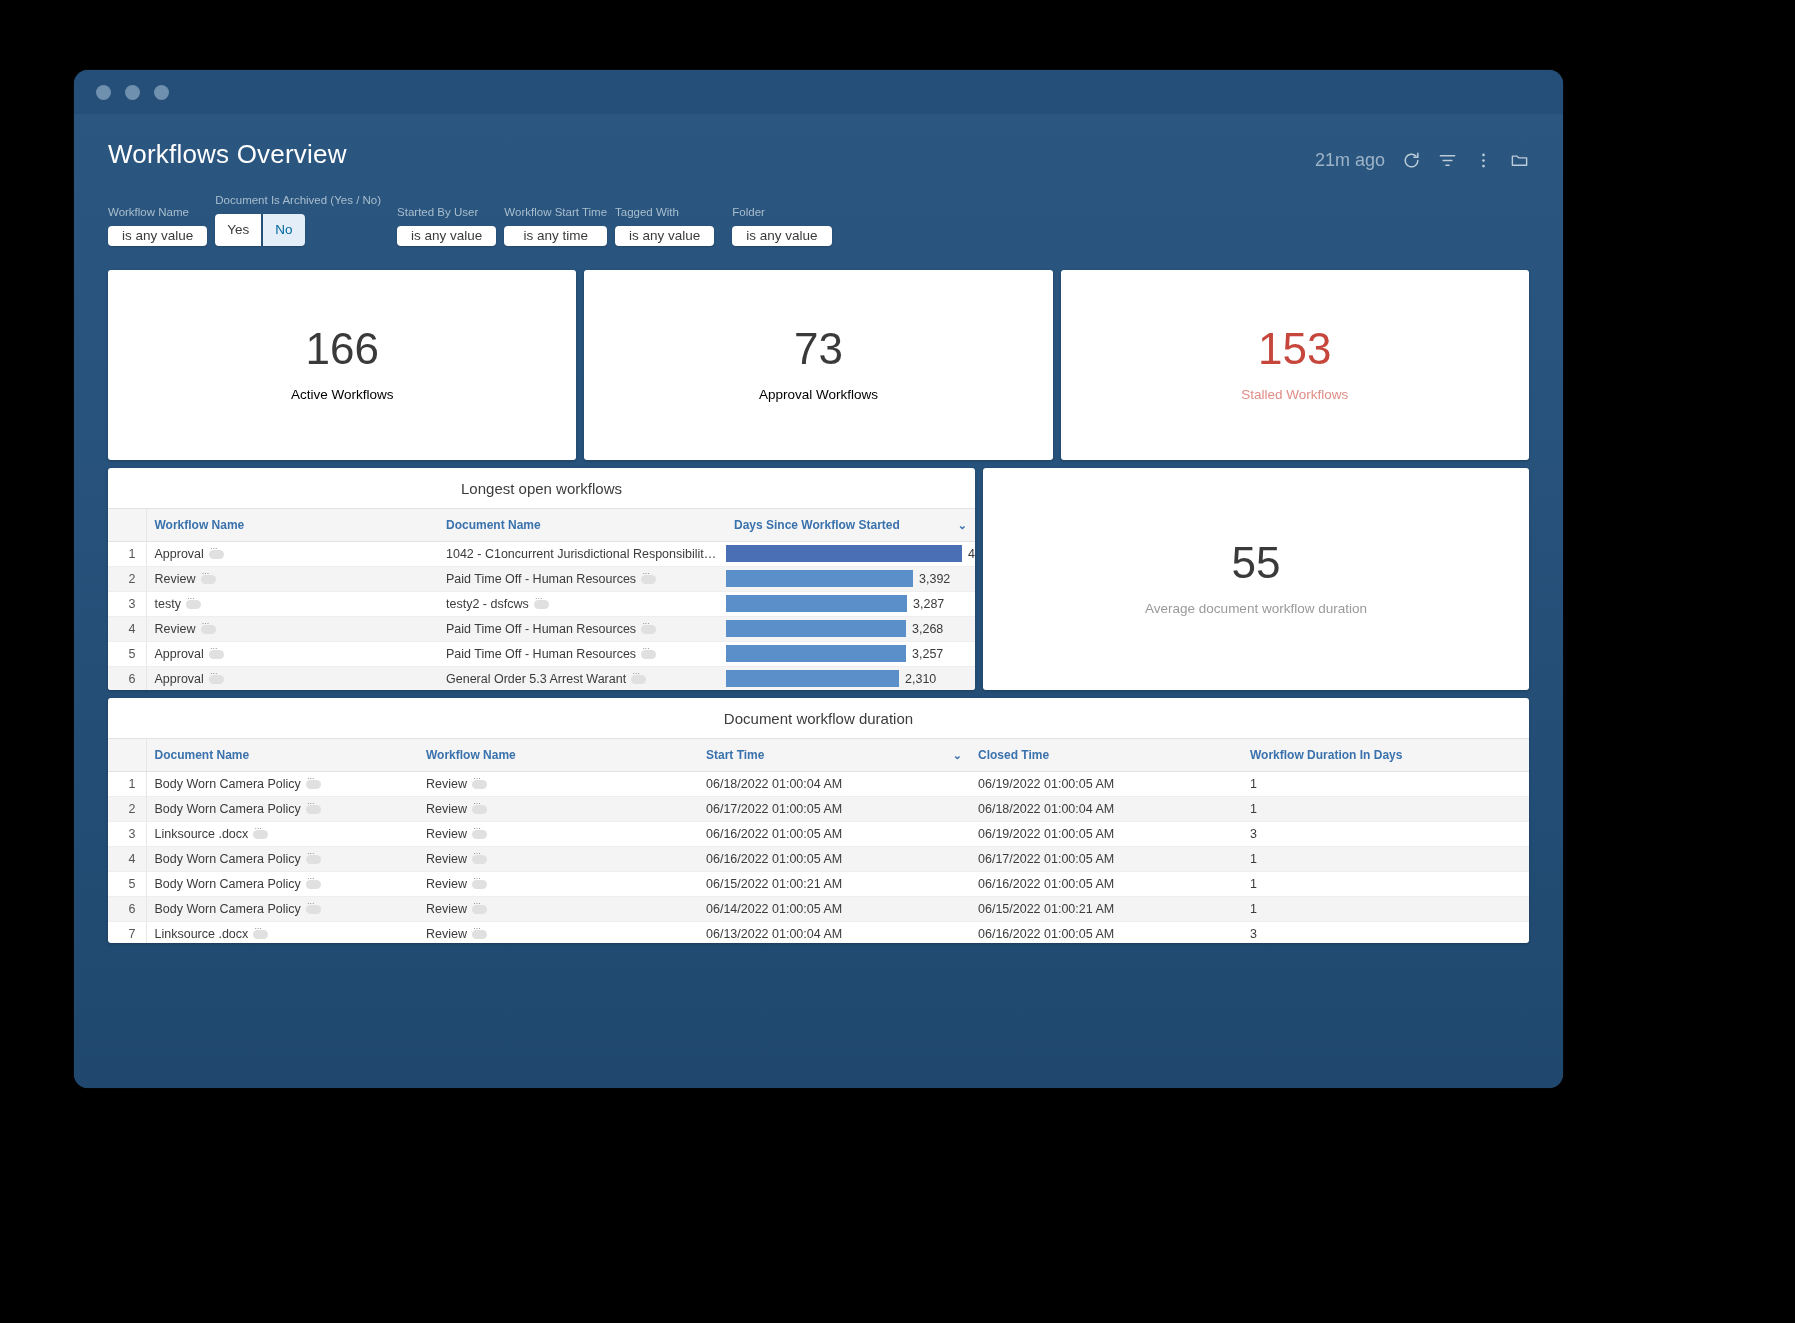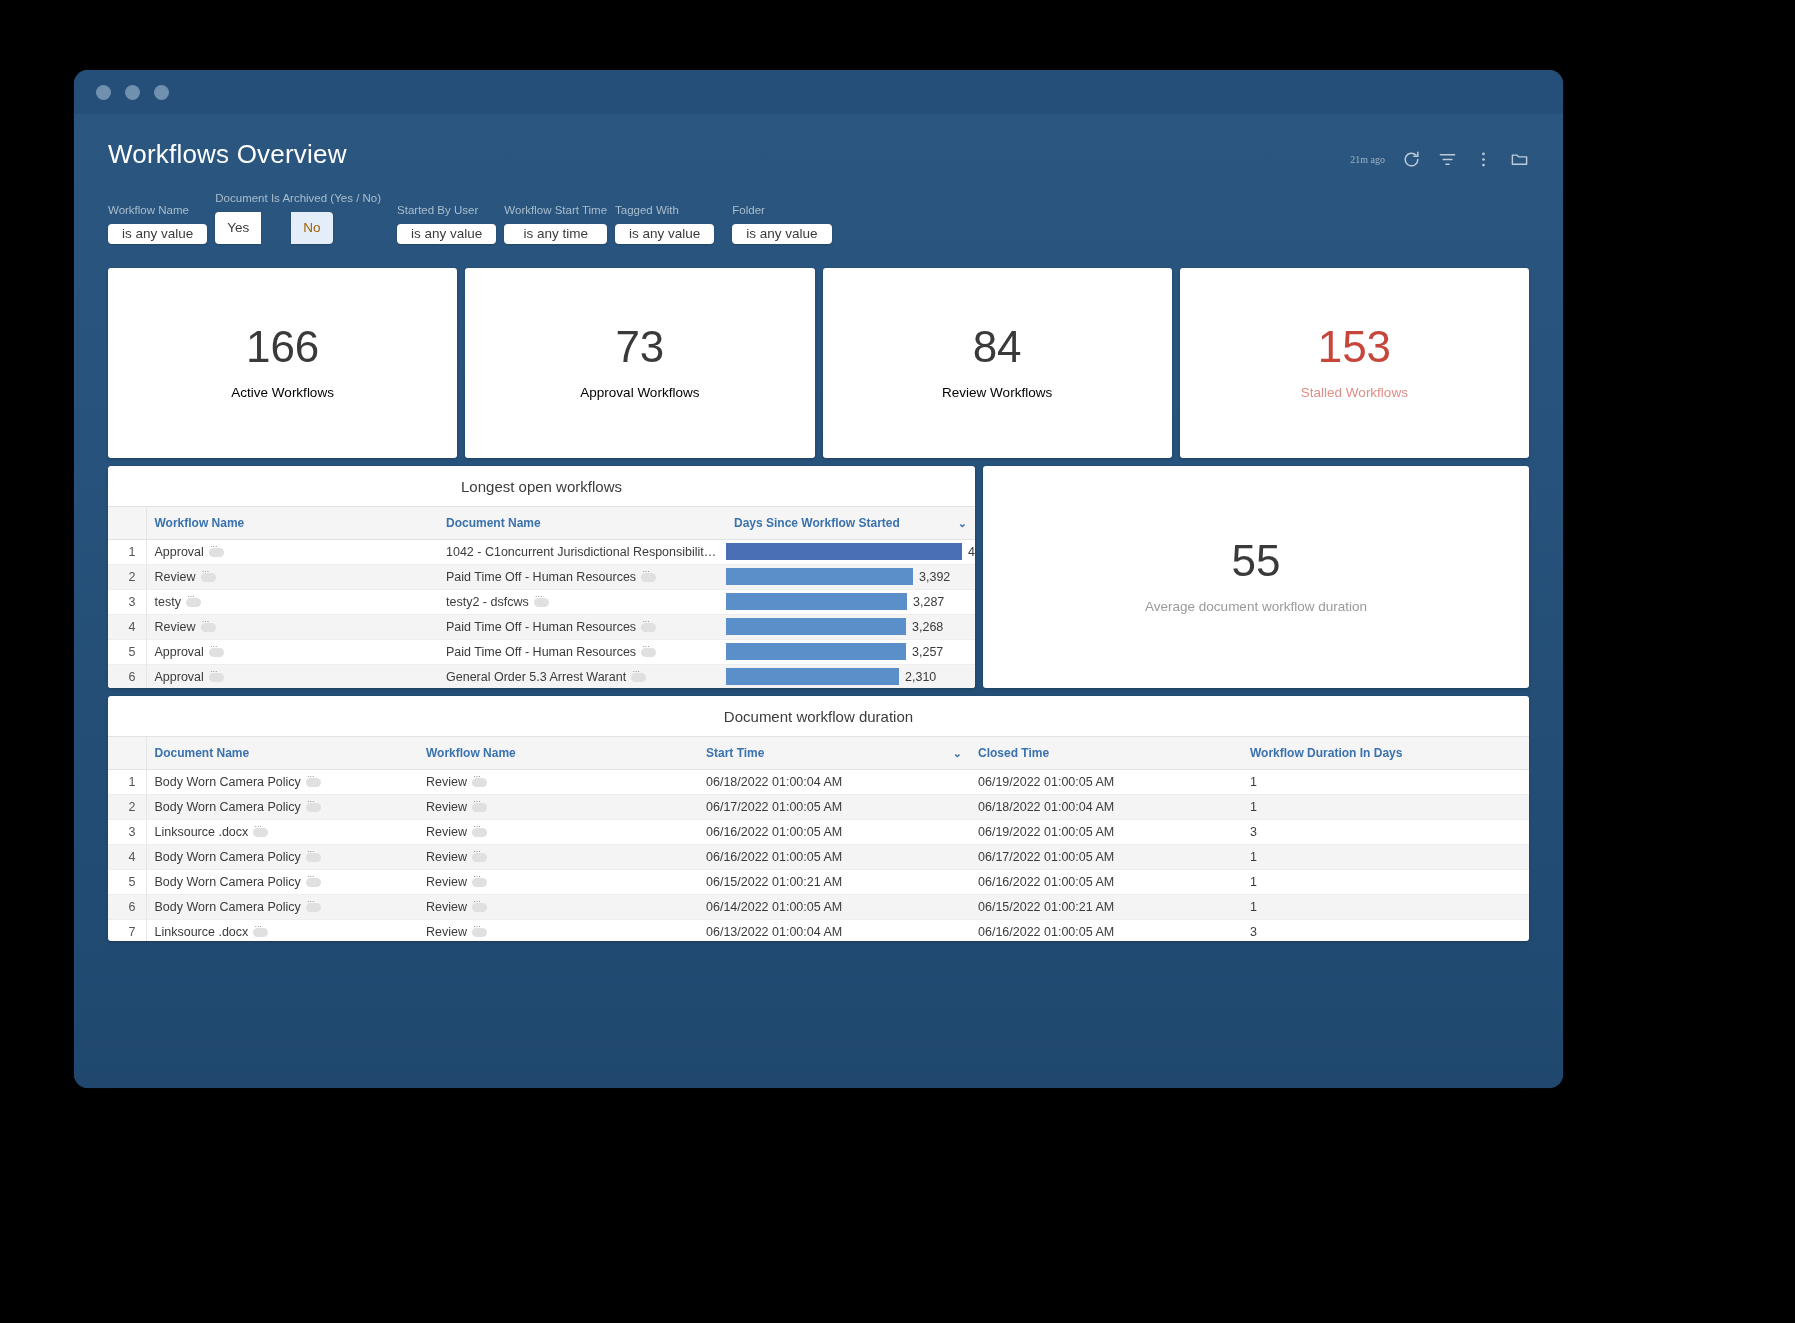--- a/index.html
+++ b/index.html
@@ -52,21 +52,21 @@
     color: #ffffff;
     font-size: 26px;
     font-weight: 400;
     letter-spacing: .2px;
     line-height: 1.1;
   }
   .headtools {
     display: flex; align-items: center; gap: 17px;
     padding-top: 10px;
   }
-  .timeago { color: #9db4c8; font-size: 10px; font-family: Liberation Serif, serif; }
+  .timeago { color: #9db4c8; font-size: 18px; }
   .ticon { width: 19px; height: 19px; color: #c3d2de; opacity: .95; display: block; }
   .ticon svg { width: 100%; height: 100%; display: block; }
 
   
   .filters {
     display: flex; align-items: flex-end; gap: 0;
     margin-top: 24px;
   }
   .filter { display: flex; flex-direction: column; }
   .filter + .filter { margin-left: 8px; }
@@ -89,21 +89,21 @@
   .toggle { display: flex; gap: 2px; }
   .tg {
     background: #fff; height: 32px; min-width: 40px;
     display: flex; align-items: center; justify-content: center;
     font-size: 13.5px; color: #3b3b3b;
     box-shadow: 0 1px 2px rgba(0,0,0,.18);
     padding: 8px 12px;
   }
   .tg:first-child { border-radius: 4px 0 0 4px; }
   .tg:last-child { border-radius: 0 4px 4px 0; }
-  .tg.sel { background: #e3eef8; color: #a16207; margin-left: 28px; }
+  .tg.sel { background: #e3eef8; color: #0369a1; }
 
   
   .kpirow { display: flex; gap: 8px; margin-top: 24px; }
   .kpi {
     background: #fff; border-radius: 3px;
     flex: 1; height: 190px;
     display: flex; flex-direction: column;
     align-items: center; justify-content: center;
     box-shadow: 0 1px 3px rgba(0,0,0,.22);
   }
@@ -268,24 +268,20 @@
 
       <div class="kpirow">
         <div class="kpi">
           <div class="num">166</div>
           <div class="cap">Active Workflows</div>
         </div>
         <div class="kpi">
           <div class="num">73</div>
           <div class="cap">Approval Workflows</div>
         </div>
-        <div class="kpi">
-          <div class="num">84</div>
-          <div class="cap">Review Workflows</div>
-        </div>
         <div class="kpi danger">
           <div class="num">153</div>
           <div class="cap">Stalled Workflows</div>
         </div>
       </div>
 
       <div class="band">
 
         <div class="panel left">
           <div class="ptitle">Longest open workflows</div>

